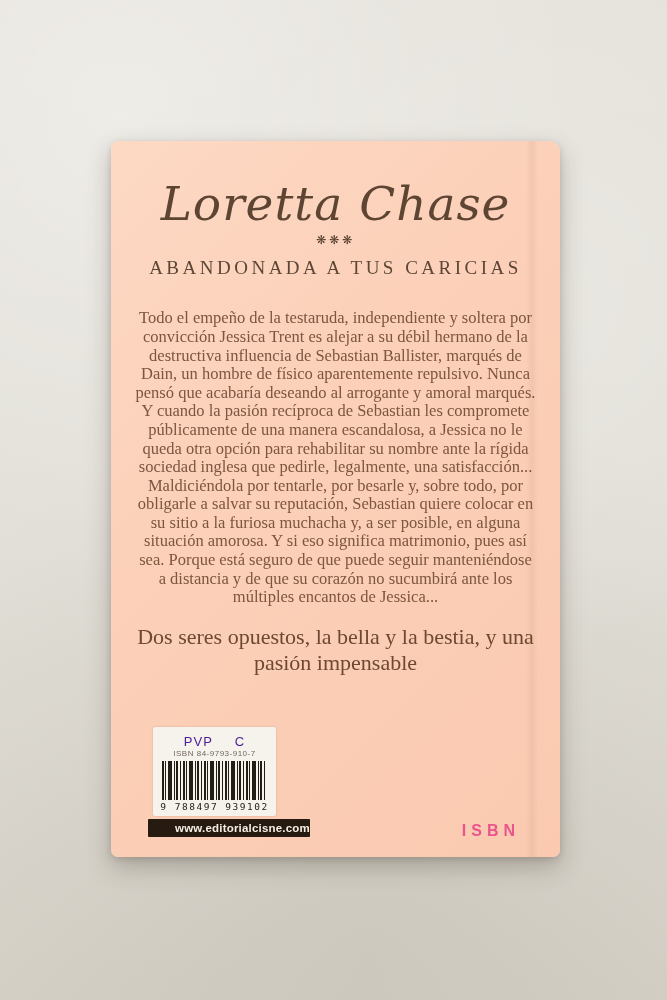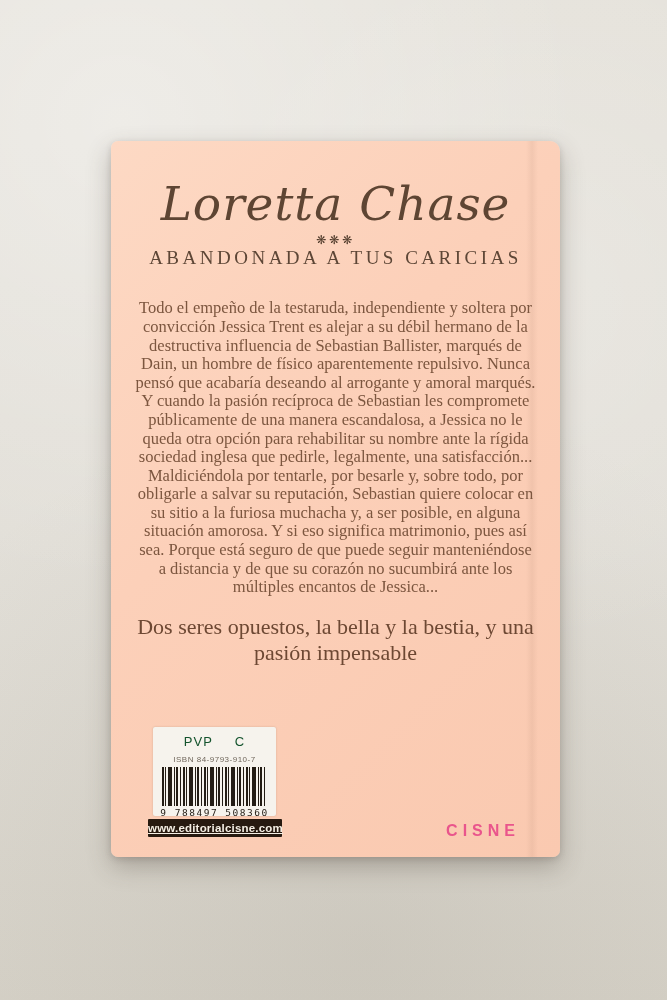--- a/index.html
+++ b/index.html
@@ -31,21 +31,21 @@
   }
   .author-name {
     font-family:"DejaVu Serif", serif; font-style:italic;
     font-size:47px; line-height:1.05; color:#5e4533; letter-spacing:1px;
   }
   .ornaments {
     font-family:"DejaVu Sans", sans-serif; font-size:12px;
     color:#4f3a2a; letter-spacing:3px; margin-top:5px;
   }
   .book-title {
-    font-size:19px; letter-spacing:3.5px; color:#5d4636; 
+    font-size:19px; letter-spacing:3.5px; color:#5d4636; margin-top:10px;
     white-space:nowrap;
   }
   .synopsis {
     margin:30px auto 2px; max-width:402px;
     font-size:16.5px; line-height:18.6px; color:#7c563f;
   }
   .author-bio {
     margin:15px auto 0; max-width:402px;
     font-size:16.5px; line-height:18.6px; color:#7c563f;
   }
@@ -55,38 +55,38 @@
   }
   .barcode-label {
     position:absolute; left:42px; top:586px; width:123px; height:89px;
     background:#f6f3ed; border-radius:2px; box-sizing:border-box;
     padding-top:7px; text-align:center;
     font-family:"Liberation Sans", sans-serif;
     box-shadow:0 0 2px rgba(90,70,55,0.25);
   }
   .price-row {
     display:flex; justify-content:center; gap:22px;
-    font-size:13px; color:#14532d; letter-spacing:1px;
+    font-size:13px; color:#4c1d95; letter-spacing:1px;
   }
-  .isbn-text { font-size:8px; color:#70675c; margin-top:6px; letter-spacing:0.5px; }
+  .isbn-text { font-size:8px; color:#70675c; margin-top:0; letter-spacing:0.5px; }
   .barcode-bars {
     height:39px; margin:3px 9px 0;
     background-image:
       repeating-linear-gradient(90deg, #241d15 0 1px, transparent 1px 3px),
       repeating-linear-gradient(90deg, #241d15 0 2px, transparent 2px 7px);
   }
   .barcode-number {
     font-family:"DejaVu Sans Mono", monospace; font-size:9.5px;
     color:#241d15; margin-top:1px; letter-spacing:1.5px; white-space:nowrap;
   }
   .website-box {
-    position:absolute; left:37px; top:678px; width:134px; height:18px;
+    position:absolute; left:37px; top:678px; width:162px; height:18px;
     background:#271a10; color:#f5efe4; border-radius:1px;
     font-family:"Liberation Sans", sans-serif; font-size:11.5px; font-weight:bold;
-    line-height:18px; text-align:left; letter-spacing:0.2px;text-decoration:underline;
+    line-height:18px; text-align:right; letter-spacing:0.2px;
   }
   .publisher-logo {
     position:absolute; right:40px; top:681px;
     font-family:"Liberation Sans", sans-serif; font-size:16px; font-weight:bold;
     letter-spacing:5px; color:#e9558c;
   }
 </style>
 </head>
 <body>
 
@@ -106,19 +106,19 @@
     <div class="tagline">Dos seres opuestos, la bella y la bestia, y una pasión impensable</div>
   </div>
 
   <div class="barcode-label">
     <div class="price-row">
       <span>PVP</span>
       <span>C</span>
     </div>
     <div class="isbn-text">ISBN 84-9793-910-7</div>
     <div class="barcode-bars"></div>
-    <div class="barcode-number">9 788497 508360</div>
+    <div class="barcode-number">9 788497 939102</div>
   </div>
 
   <div class="website-box">www.editorialcisne.com</div>
 
-  <div class="publisher-logo">CISNE</div>
+  <div class="publisher-logo">ISBN</div>
 </div>
 
 </body></html>

